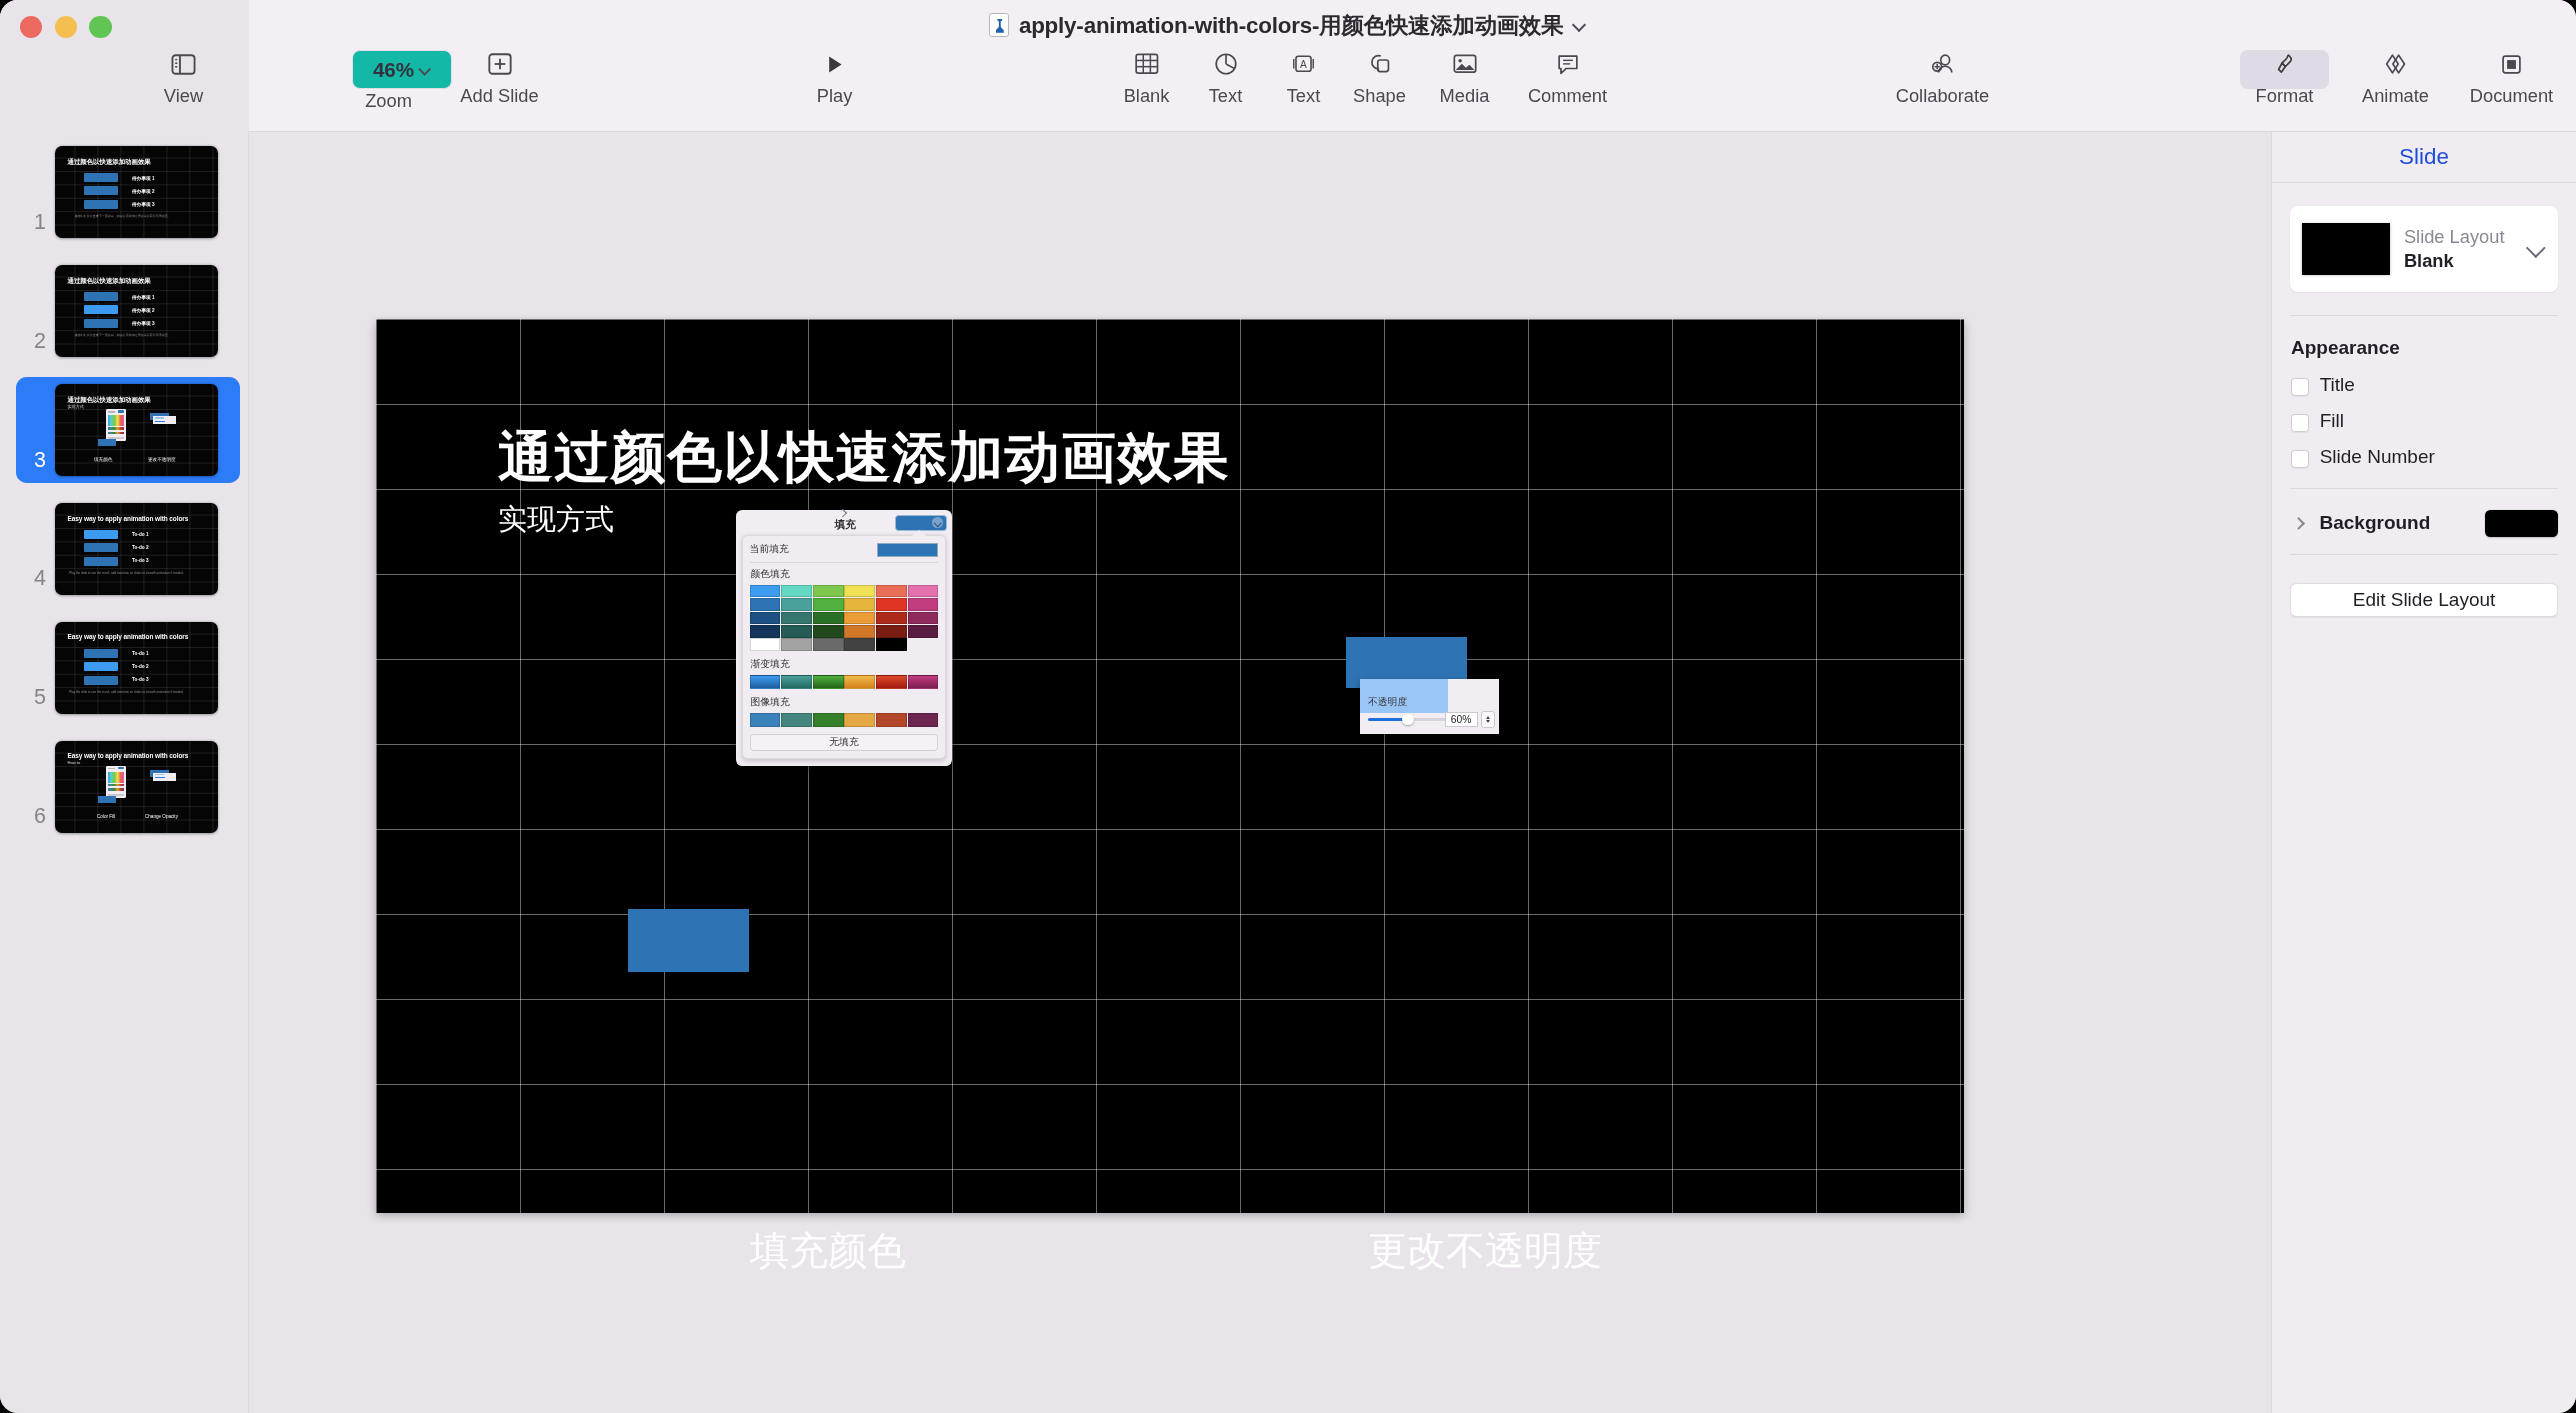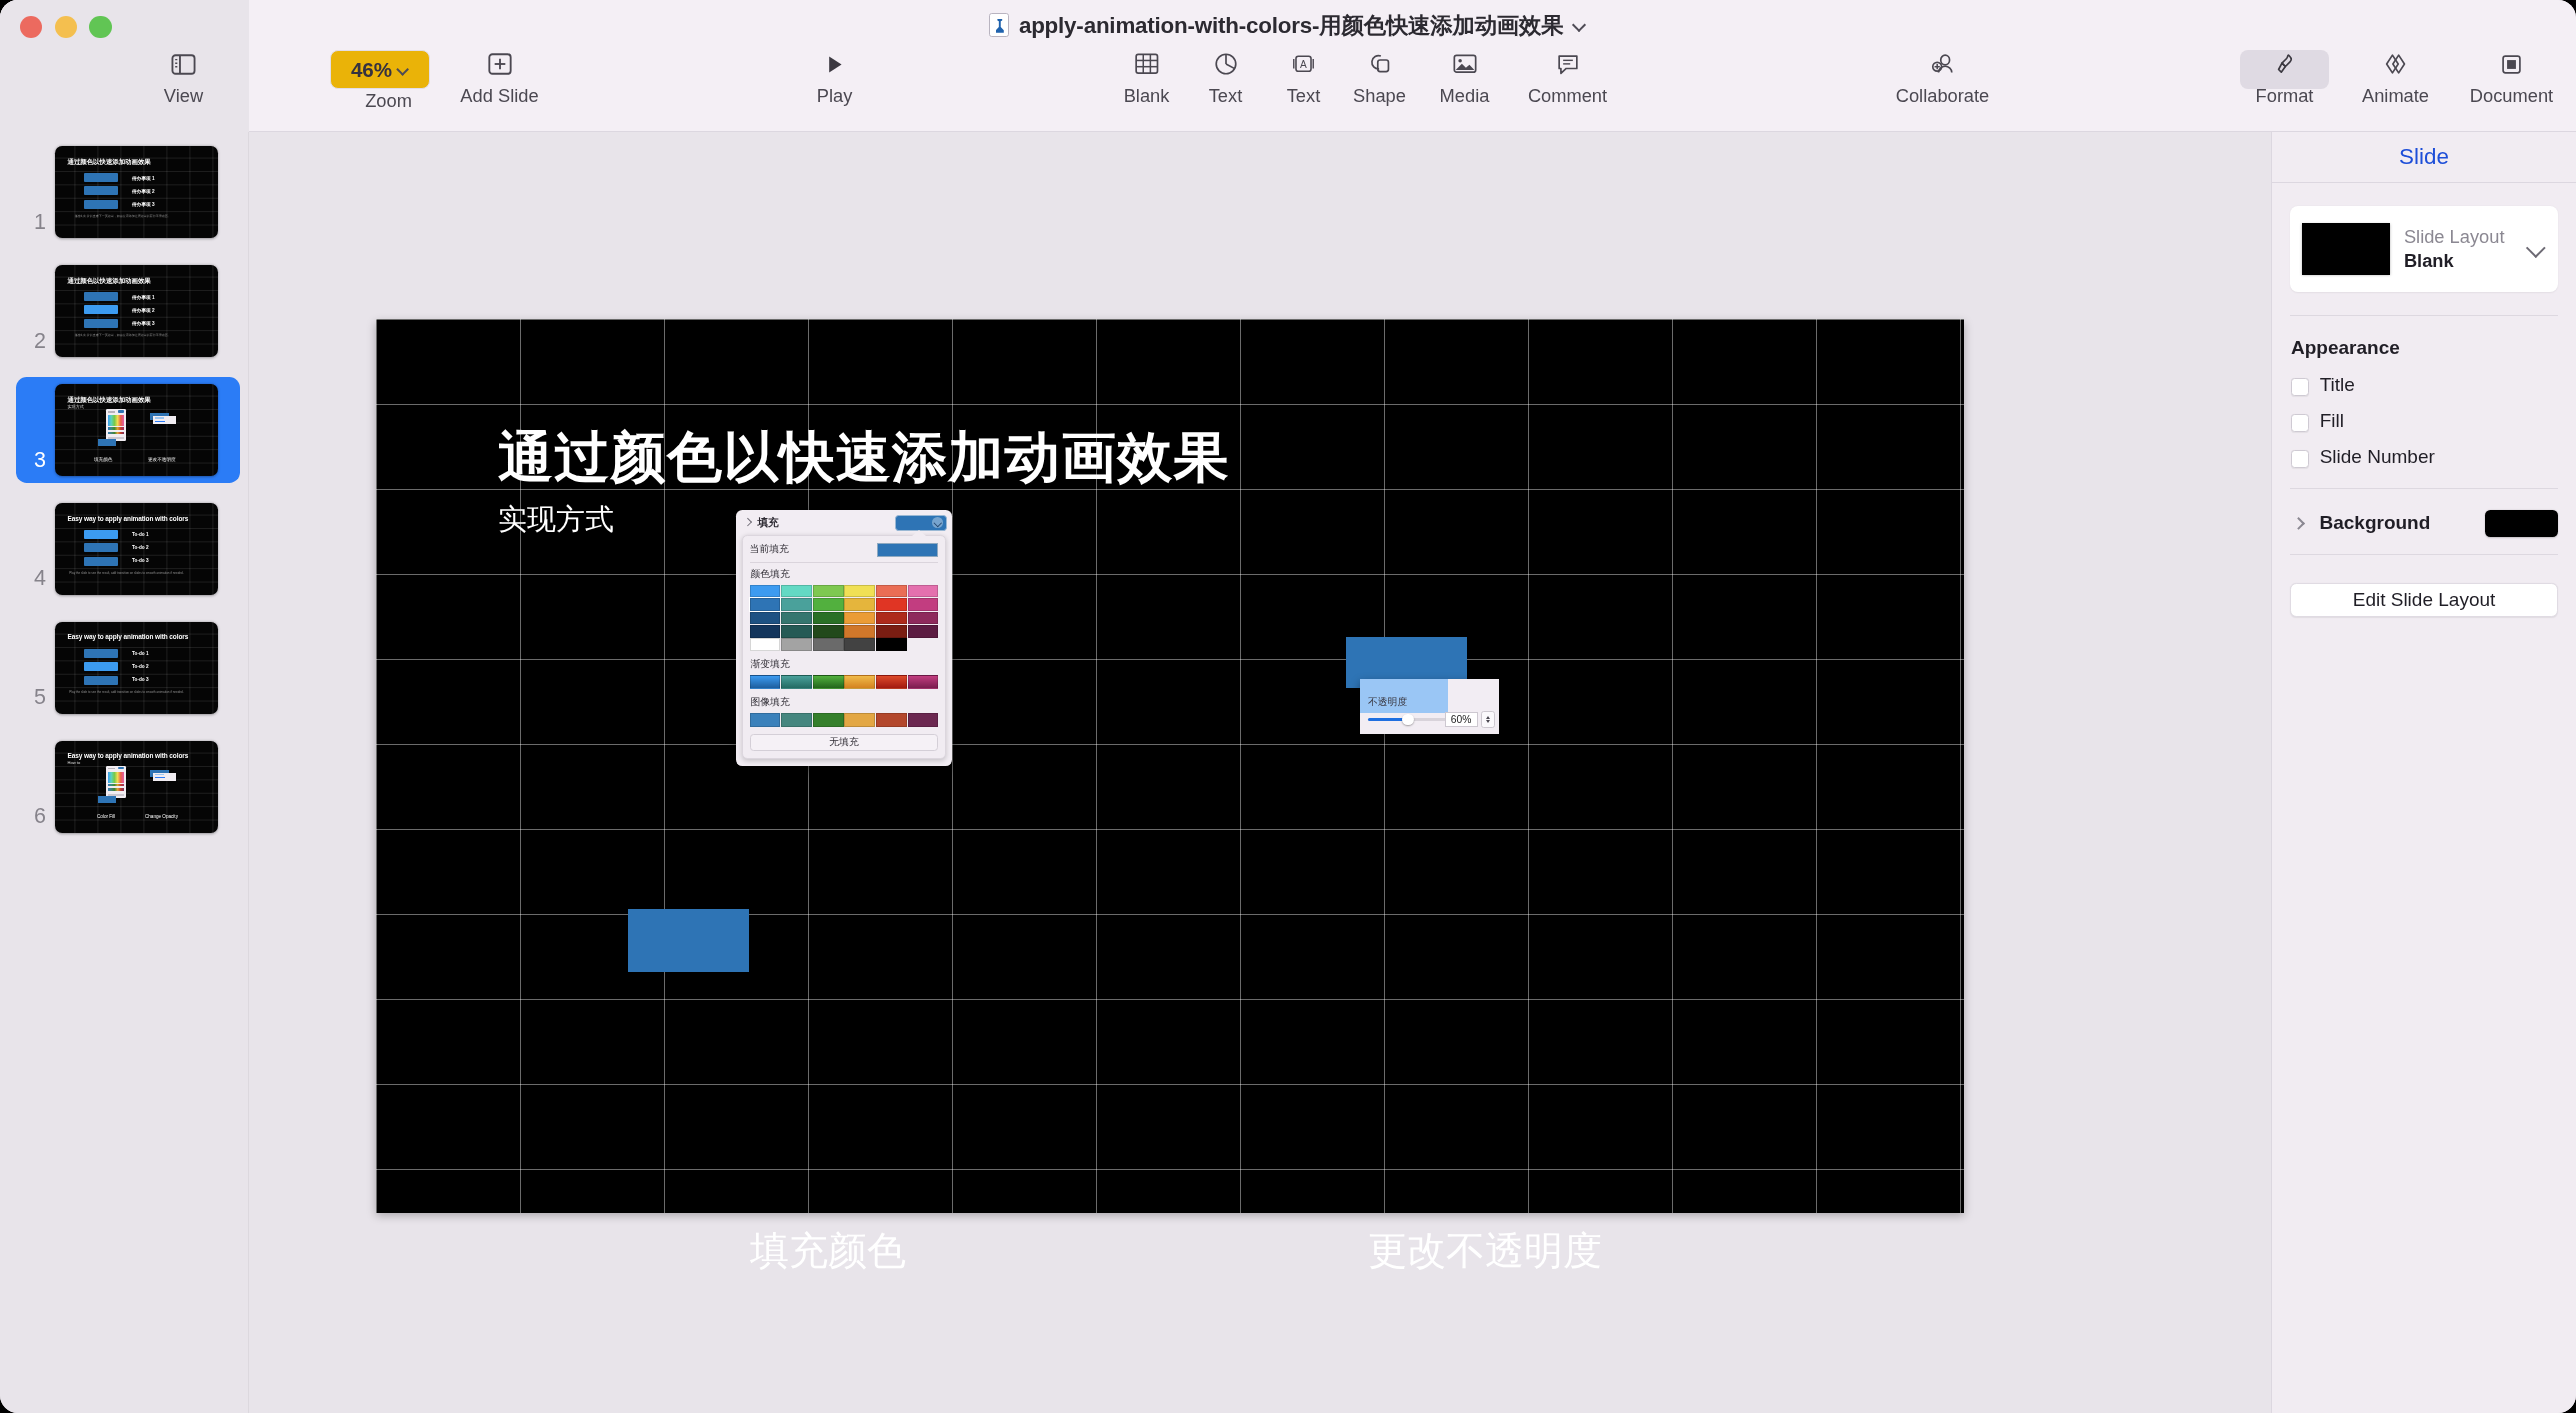--- a/index.html
+++ b/index.html
@@ -81,24 +81,24 @@
     color: #4b4851;
   }
   .tb-label {
     font-size: 18.3px; color: #4b4851; margin-top: 4px; white-space: nowrap;
   }
   .tb-btn-bg {
     position: absolute; top: 50px; width: 89px; height: 39px;
     background: #dfdae3; border-radius: 8px;
   }
   .zoom-pill {
-    position: absolute; top: 50px; left: 330px;
+    position: absolute; top: 50px; left: 352px;
     width: 100px; height: 39px;
     border: 0.9px solid #e2dde6; border-radius: 8px;
-    background: #eab308;
+    background: #14b8a6;
     display: flex; align-items: center; justify-content: center; gap: 6.3px;
   }
   .zoom-val { font-size: 20.6px; font-weight: bold; color: #353240; }
   .zoom-chev { width: 10.7px; height: 10.7px; position: relative; }
   .zoom-chev::after {
     content: ""; position: absolute; left: 0; top: 0.9px;
     width: 7.2px; height: 7.2px;
     border-right: 2.1px solid #4e4b55; border-bottom: 2.1px solid #4e4b55;
     transform: rotate(45deg);
   }
@@ -251,21 +251,21 @@
     position: absolute; left: 360px; top: 191px;
     width: 216px;
     background: #f2edf3;
     border-radius: 6.3px;
     box-shadow: 0 3.6px 10.7px rgba(0,0,0,0.45);
     font-size: 10.3px; color: #2e2b33;
     padding: 0;
   }
   .fp-head {
     display: flex; align-items: center; height: 25px;
-    padding: 0 5.4px 0 8px; position: relative;
+    padding: 0 5.4px 0 8px; position: relative; flex-direction: column;
   }
   .fp-disc { width: 8px; height: 8px; position: relative; margin-right: 5.4px; }
   .fp-disc::after {
     content:""; position:absolute; left:0.9px; top:0.4px;
     width: 4.5px; height: 4.5px;
     border-right: 1.3px solid #6d6a74; border-top: 1.3px solid #6d6a74;
     transform: rotate(45deg);
   }
   .fp-head-label { font-weight: bold; font-size: 10.7px; }
   .fp-swatch-btn {

